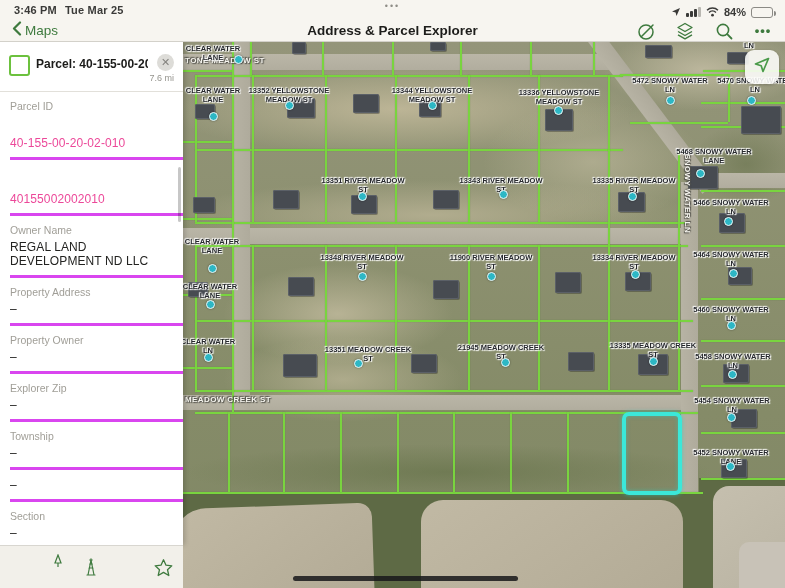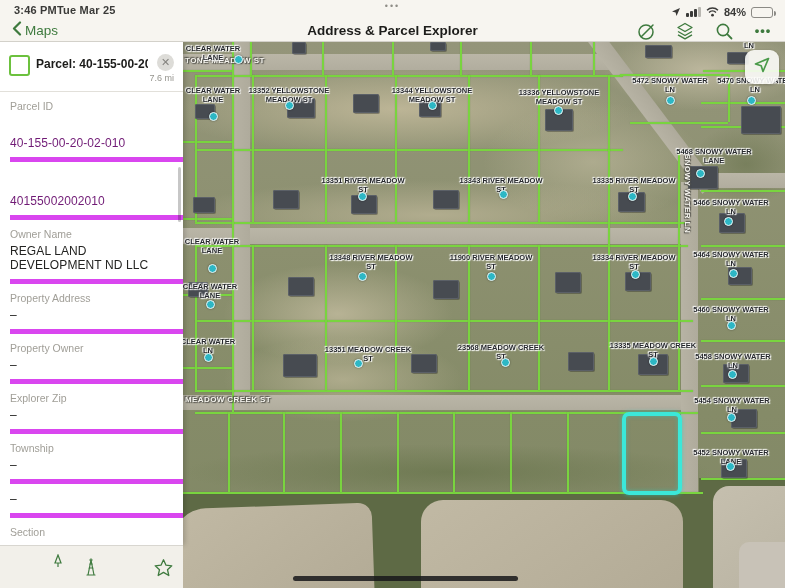--- a/index.html
+++ b/index.html
@@ -5,21 +5,21 @@
   html,body{margin:0;padding:0;background:#dddcd6;}
   *{box-sizing:border-box;}
   .screen{position:relative;width:785px;height:588px;overflow:hidden;
     font-family:"Liberation Sans","DejaVu Sans",sans-serif;background:#f7f5f0;}
 
   
   .topbar{position:absolute;left:0;top:0;width:785px;height:42px;background:#f7f5f0;
     border-bottom:1px solid #d3d1ca;z-index:40;}
   .status-row{position:absolute;left:0;top:0;width:100%;height:20px;}
   .status-left{position:absolute;left:14px;top:4px;font-size:11px;font-weight:700;color:#3a3a38;letter-spacing:.2px;}
-  .status-date{font-weight:600;color:#3a3a38;}
+  .status-date{font-weight:600;margin-left:8px;color:#3a3a38;}
   .status-dots{position:absolute;left:50%;top:1px;transform:translateX(-50%);color:#8f8d87;font-size:9px;letter-spacing:2px;}
   .status-right{position:absolute;right:12px;top:3px;display:flex;align-items:center;gap:5px;}
   .batt-pct{font-size:11px;font-weight:600;color:#3a3a38;}
   .sig{display:flex;align-items:flex-end;gap:1.5px;height:10px;}
   .sig i{display:block;width:2.5px;background:#3a3a38;border-radius:1px;}
   .battery{position:relative;width:22px;height:11px;border:1px solid #8b8a85;border-radius:3px;padding:1px;}
   .battery .lvl{height:100%;width:80%;background:#3a3a38;border-radius:1.5px;}
   .battery:after{content:"";position:absolute;right:-3.5px;top:3px;width:2px;height:5px;background:#8b8a85;border-radius:0 2px 2px 0;}
   .nav-row{position:absolute;left:0;top:20px;width:100%;height:22px;}
   .back-btn{position:absolute;left:12px;top:1px;display:flex;align-items:center;gap:3px;color:#3e7a3e;font-size:13.5px;cursor:pointer;}
@@ -82,24 +82,24 @@
   .panel{position:absolute;left:0;top:42px;width:183px;height:503px;background:#ffffff;z-index:30;
     box-shadow:2px 0 5px rgba(0,0,0,.18);}
   .panel-header{position:relative;height:50px;border-bottom:1px solid #e2e0da;padding:10px 8px 0 8px;}
   .sq-icon{position:absolute;left:9px;top:13px;width:21px;height:21px;border:2.5px solid #6cc13e;border-radius:3px;background:#fff;}
   .panel-title{position:absolute;left:36px;top:15px;width:112px;font-size:12px;font-weight:700;color:#1c1c1a;
     white-space:nowrap;overflow:hidden;}
   .close-btn{position:absolute;right:9px;top:12px;width:17px;height:17px;border-radius:50%;background:#dddcd8;
     color:#84837f;font-size:11px;font-weight:700;display:flex;align-items:center;justify-content:center;cursor:pointer;line-height:1;}
   .distance{position:absolute;right:9px;top:31px;font-size:9px;color:#95948e;}
   .rows{padding:0 0 0 10px;}
-  .row{padding:8px 8px 7px 0;border-bottom:5px solid #d946ef;}
+  .row{padding:8px 8px 7px 0;border-bottom:3px solid #d946ef;}
   .flabel{font-size:10.5px;color:#a09e97;margin-bottom:4px;}
   .fvalue{font-size:12px;color:#232321;letter-spacing:.1px;}
-  .fvalue.green{color:#701a75;margin-top:24px;}
+  .fvalue.green{color:#ec4899;margin-top:24px;}
   .scroll-thumb{position:absolute;right:2px;top:125px;width:3px;height:55px;background:rgba(0,0,0,.22);border-radius:2px;}
 
   .panel-footer{position:absolute;left:0;top:545px;width:183px;height:43px;background:#f2f0ea;
     border-top:1px solid #d8d6d0;z-index:35;display:flex;align-items:center;}
   .logo{position:absolute;left:5px;top:9px;font-size:21px;letter-spacing:1px;color:#c6c4be;font-weight:400;}
   .logo-glyph{position:absolute;left:52px;top:8px;}
   .foot-ic{position:absolute;top:9px;width:26px;height:26px;display:flex;align-items:center;justify-content:center;cursor:pointer;}
   .foot-ic.tower{left:78px;} .foot-ic.star{left:150px;}
 </style>
 </head>
@@ -346,21 +346,21 @@
         <div class="addr" style="left: 548px; top: 157px;">
           <div>5466 SNOWY WATER</div>
           <div>LN</div>
         </div>
         <div class="dot" style="left: 541px; top: 175px;"></div>
         <div class="addr" style="left: 29px; top: 196px;">
           <div>CLEAR WATER</div>
           <div>LANE</div>
         </div>
         <div class="dot" style="left: 25px; top: 222px;"></div>
-        <div class="addr" style="left: 188px; top: 212px;">
+        <div class="addr" style="left: 179px; top: 212px;">
           <div>13348 RIVER MEADOW</div>
           <div>ST</div>
         </div>
         <div class="dot" style="left: 175px; top: 230px;"></div>
         <div class="addr" style="left: 308px; top: 212px;">
           <div>11900 RIVER MEADOW</div>
           <div>ST</div>
         </div>
         <div class="dot" style="left: 304px; top: 230px;"></div>
         <div class="addr" style="left: 451px; top: 212px;">
@@ -387,21 +387,21 @@
           <div>CLEAR WATER</div>
           <div>LN</div>
         </div>
         <div class="dot" style="left: 21px; top: 311px;"></div>
         <div class="addr" style="left: 185px; top: 304px;">
           <div>13351 MEADOW CREEK</div>
           <div>ST</div>
         </div>
         <div class="dot" style="left: 171px; top: 317px;"></div>
         <div class="addr" style="left: 318px; top: 302px;">
-          <div>23568 MEADOW CREEK</div>
+          <div>21945 MEADOW CREEK</div>
           <div>ST</div>
         </div>
         <div class="dot" style="left: 318px; top: 316px;"></div>
         <div class="addr" style="left: 470px; top: 300px;">
           <div>13335 MEADOW CREEK</div>
           <div>ST</div>
         </div>
         <div class="dot" style="left: 466px; top: 315px;"></div>
         <div class="addr" style="left: 550px; top: 311px;">
           <div>5458 SNOWY WATER</div>

